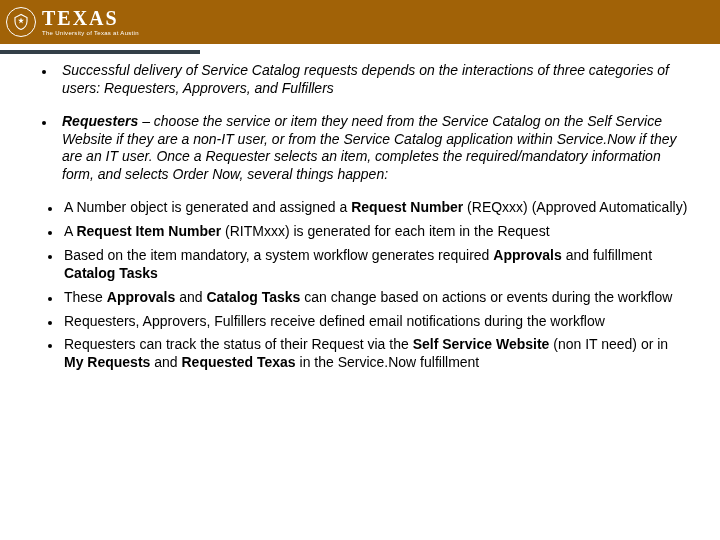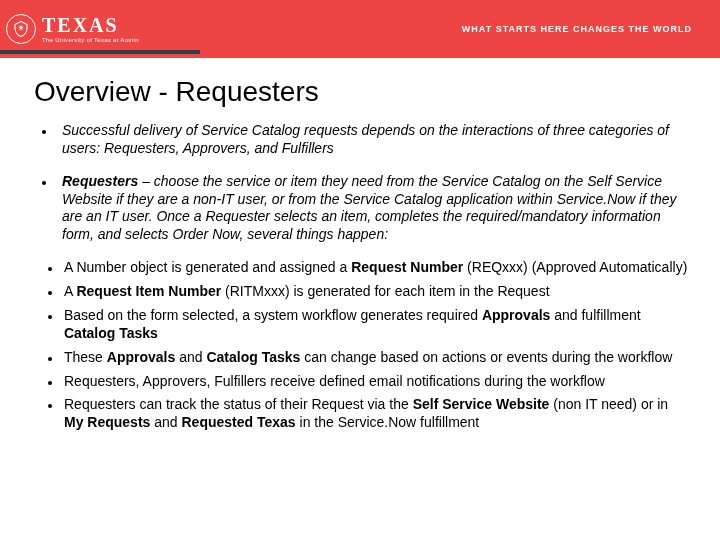--- a/index.html
+++ b/index.html
@@ -1,18 +1,18 @@
 <!DOCTYPE html>
 <html><head>
 <meta charset="utf-8">
 <style>
   * { margin: 0; padding: 0; box-sizing: border-box; }
   html, body { width: 720px; height: 540px; background: #fff; font-family: Arial, Helvetica, sans-serif; color: #000; }
   .header {
-    width: 100%; height: 58px; background: #ef4444; display: flex; align-items: center; justify-content: space-between; padding: 0 28px 0 0;
+    width: 100%; height: 44px; background: #a16207; display: flex; align-items: center; justify-content: space-between; padding: 0 4px 0 0;
   }
   .brand {
     display: flex; align-items: center; padding-left: 6px;
   }
   .seal {
     width: 30px; height: 30px; border: 1.5px solid #fff; border-radius: 50%; display: flex; align-items: center; justify-content: center;
   }
   .seal svg { width: 18px; height: 18px; }
   .brand-text {
     display: flex; flex-direction: column; margin-left: 6px; line-height: 1;
@@ -42,33 +42,31 @@
       <svg viewBox="0 0 24 24" fill="none" stroke="#fff" stroke-width="1.5">
         <path d="M12 2 L4 6 V11 C4 16 7.5 20.5 12 22 C16.5 20.5 20 16 20 11 V6 Z"></path>
         <path d="M12 6 L13 9 L16 9 L13.5 11 L14.5 14 L12 12 L9.5 14 L10.5 11 L8 9 L11 9 Z" fill="#fff" stroke="none"></path>
       </svg>
     </div>
     <div class="brand-text">
       <span class="brand-main">TEXAS</span>
       <span class="brand-sub">The University of Texas at Austin</span>
     </div>
   </div>
-  <div class="tagline">WHAT STARTS HERE CHANGES THE WORLD</div>
 </div>
 <div class="brand-divider"></div>
 
 <div class="content">
-  <h1 class="title">Overview - Requesters</h1>
 
   <ul class="primary">
     <li><span>Successful delivery of Service Catalog requests depends on the interactions of three categories of users: Requesters, Approvers, and Fulfillers</span></li>
     <li><span class="b">Requesters</span><span> – choose the service or item they need from the Service Catalog on the Self Service Website if they are a non-IT user, or from the Service Catalog application within Service.Now if they are an IT user. Once a Requester selects an item, completes the required/mandatory information form, and selects Order Now, several things happen:</span></li>
   </ul>
 
   <ul class="secondary">
     <li><span>A Number object is generated and assigned a </span><span class="b">Request Number</span><span> (REQxxx) (Approved Automatically)</span></li>
     <li><span>A </span><span class="b">Request Item Number</span><span> (RITMxxx) is generated for each item in the Request</span></li>
-    <li><span>Based on the form selected, a system workflow generates required </span><span class="b">Approvals</span><span> and fulfillment </span><span class="b">Catalog Tasks</span></li>
+    <li><span>Based on the item mandatory, a system workflow generates required </span><span class="b">Approvals</span><span> and fulfillment </span><span class="b">Catalog Tasks</span></li>
     <li><span>These </span><span class="b">Approvals</span><span> and </span><span class="b">Catalog Tasks</span><span> can change based on actions or events during the workflow</span></li>
     <li><span>Requesters, Approvers, Fulfillers receive defined email notifications during the workflow</span></li>
     <li><span>Requesters can track the status of their Request via the </span><span class="b">Self Service Website</span><span> (non IT need) or in </span><span class="b">My Requests</span><span> and </span><span class="b">Requested Texas</span><span> in the Service.Now fulfillment</span></li>
   </ul>
 </div>
 
 </body></html>

